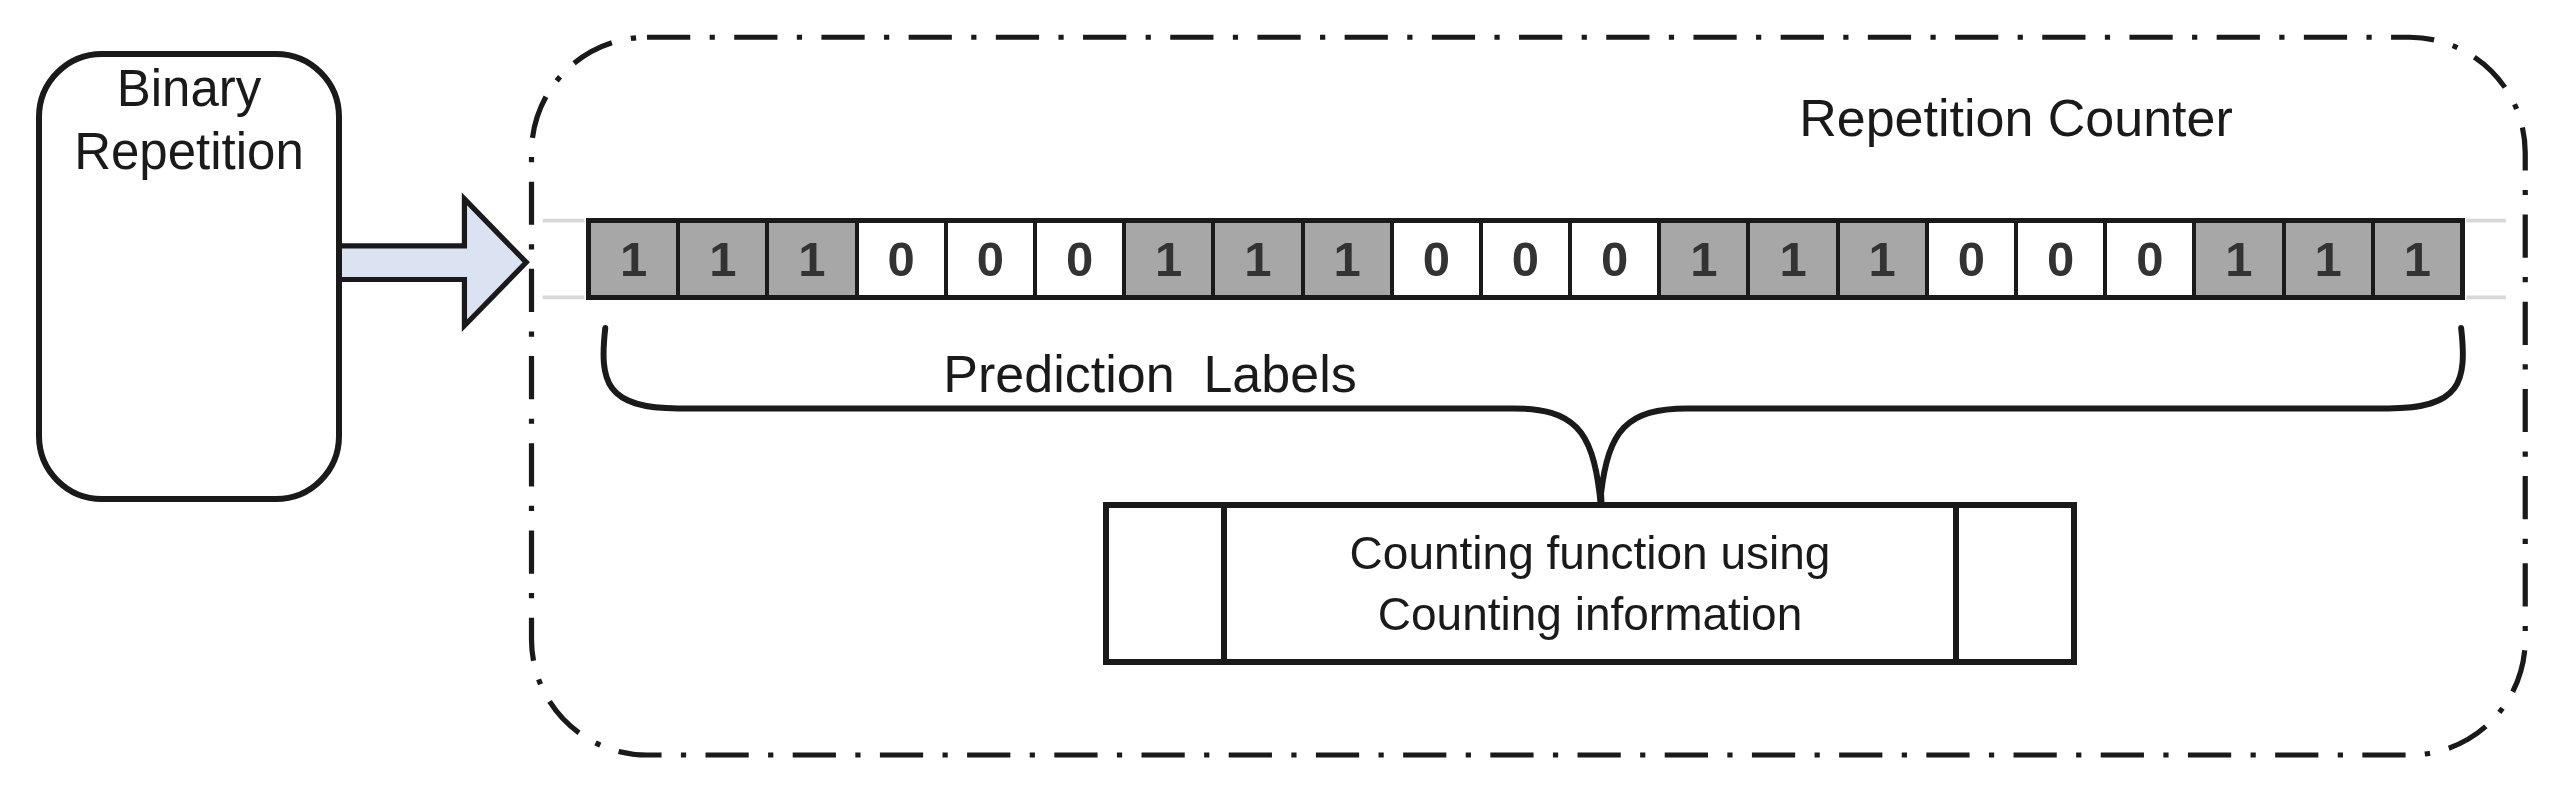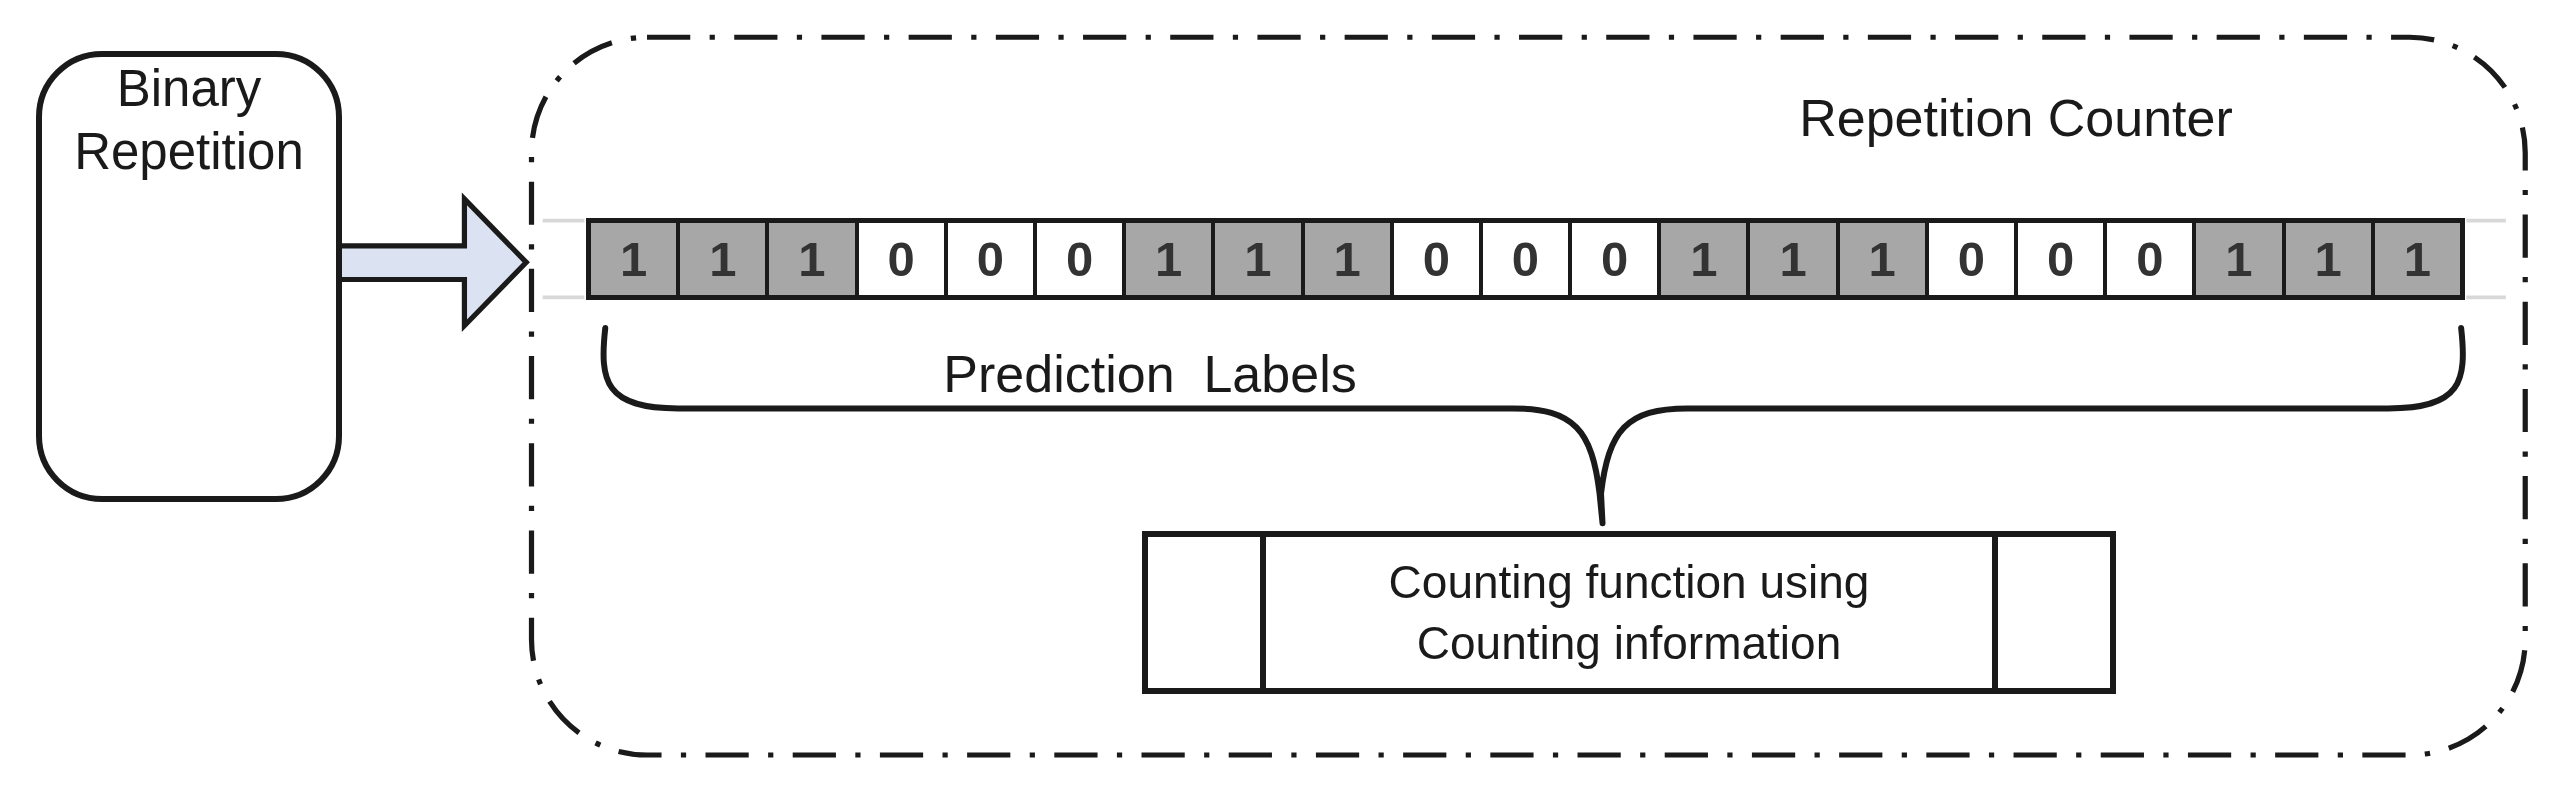--- a/index.html
+++ b/index.html
@@ -46,24 +46,23 @@
     background:var(--cell-zero-bg);
   }
   .cell[data-tone="1"]{background:var(--cell-one-bg);}
 
   .pred-label{
     position:absolute;left:1140px;top:344px;transform:translateX(-50%);
     font-size:52px;white-space:pre;margin-left:10px;
   }
 
   .counting-box{
-    position:absolute;left:1103px;top:531px;width:974px;height:163px;
+    position:absolute;left:1103px;top:502px;width:974px;height:163px;
     box-sizing:border-box;border:6px solid var(--stroke);background:#fff;
     display:flex;
-    margin-left:39px;
   }
   .counting-box .side{width:118px;box-sizing:border-box;}
   .counting-box .side.left{border-right:6px solid var(--stroke);}
   .counting-box .side.right{border-left:6px solid var(--stroke);}
   .counting-box .mid{
     flex:1;display:flex;flex-direction:column;align-items:center;justify-content:center;
     font-size:46px;line-height:61px;text-align:center;
   }
 </style>
 </head>

